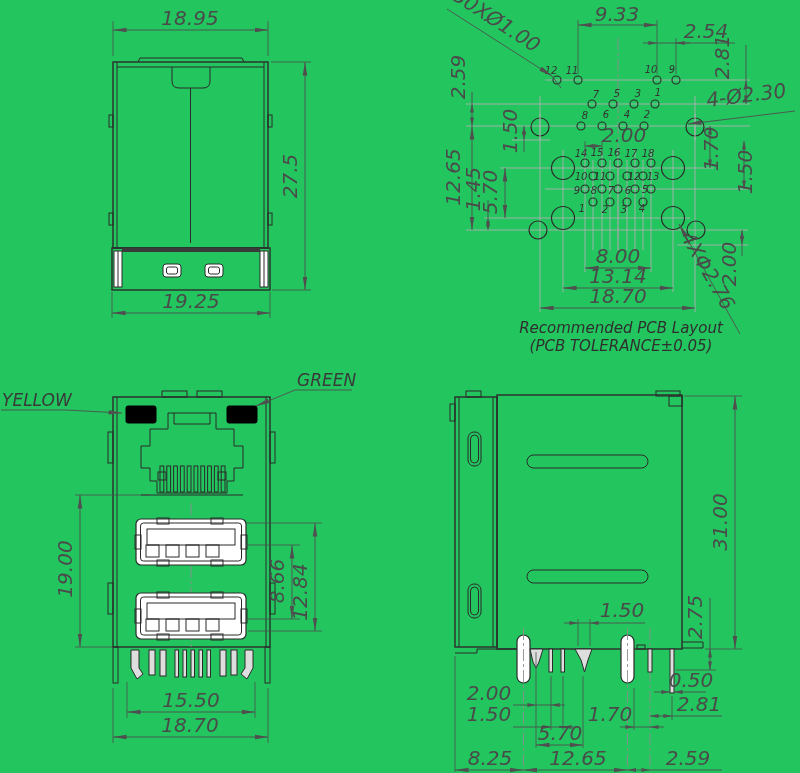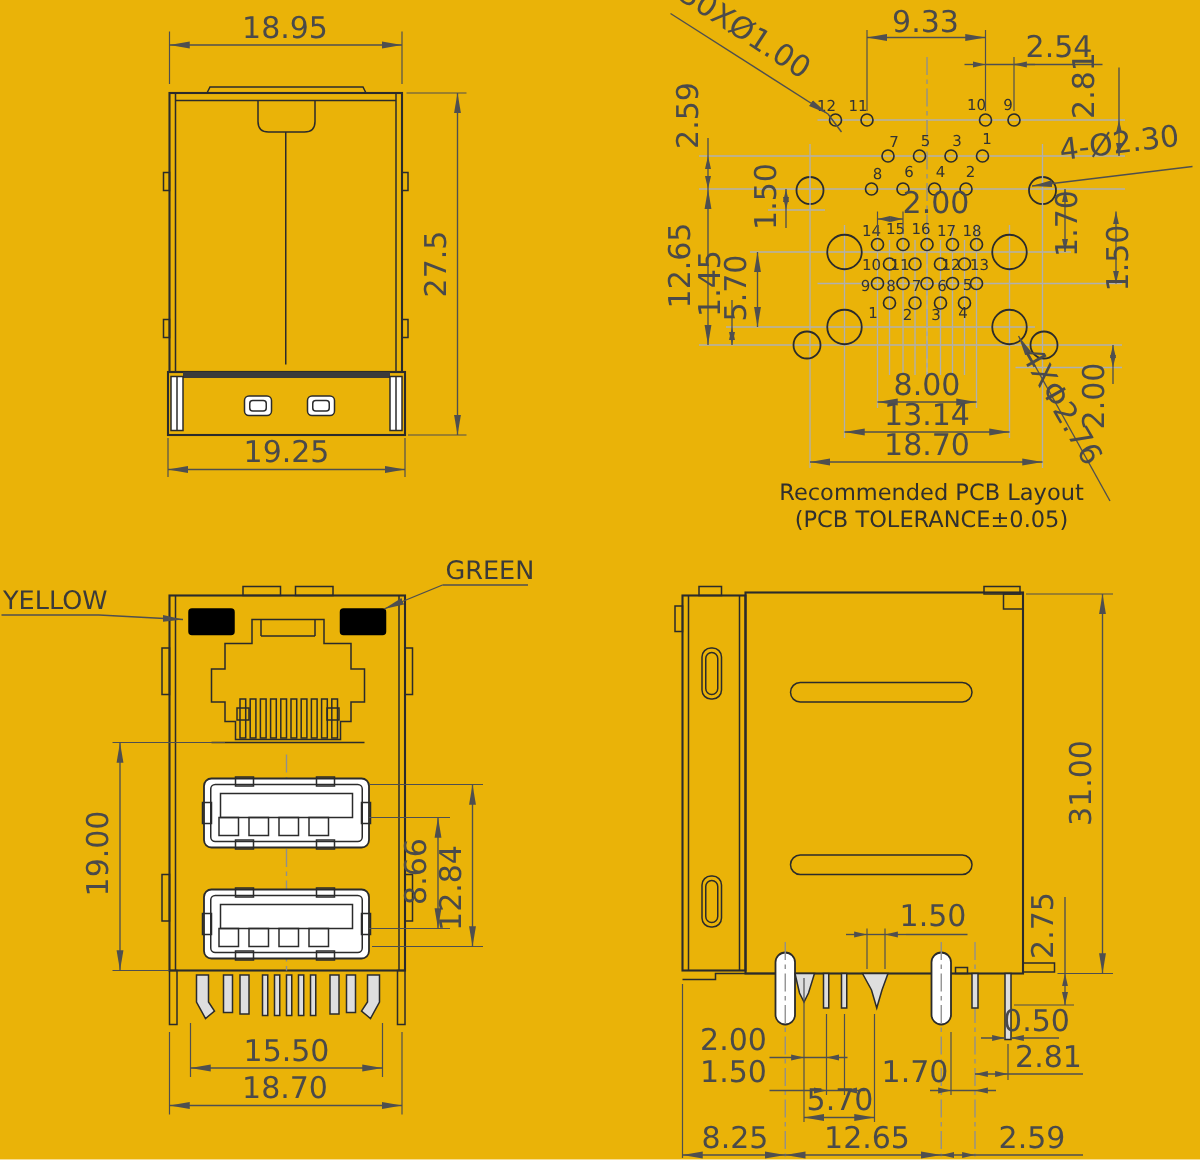--- a/index.html
+++ b/index.html
@@ -1,17 +1,17 @@
 <!DOCTYPE html>
 <html><head>
 <meta charset="utf-8">
 <style>
   html,body{margin:0;padding:0;background:#fff;}
-  #stage{position:relative;width:800px;height:773px;background:#eab308;overflow:hidden;
-         font-family:"DejaVu Sans",sans-serif;}
+  #stage{position:relative;width:800px;height:773px;background:#22c55e;overflow:hidden;
+         font-family:"DejaVu Sans",sans-serif;font-style:italic;}
   svg{position:absolute;left:0;top:0;}
   .ln{stroke:#2b2b2b;stroke-width:1.4;fill:none;stroke-linecap:square;}
   .lnt{stroke:#2b2b2b;stroke-width:1;fill:none;}
   .dimln{stroke:#4f4f4f;stroke-width:0.9;fill:none;}
   .ext{stroke:#4f4f4f;stroke-width:0.8;fill:none;}
   .gray{stroke:#b0b0b0;stroke-width:0.9;fill:none;}
   .cl{stroke:#8f8f8f;stroke-width:0.9;fill:none;stroke-dasharray:12 3 3 3;}
   .hole{stroke:#2b2b2b;stroke-width:1.1;fill:none;}
   .bighole{stroke:#2b2b2b;stroke-width:1.2;fill:none;}
   .pinfill{fill:#dedede;stroke:#2b2b2b;stroke-width:1;}

